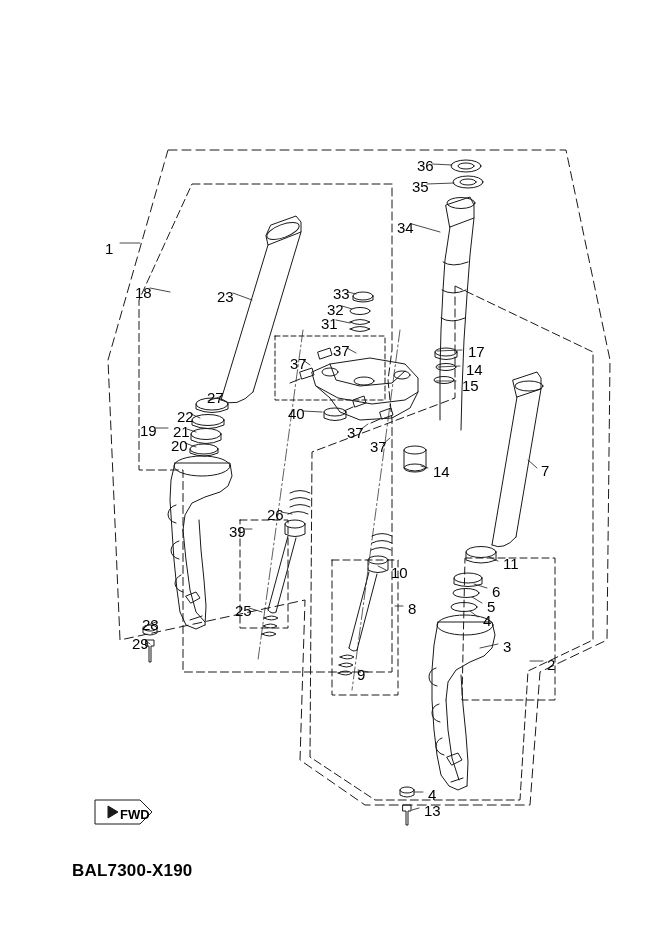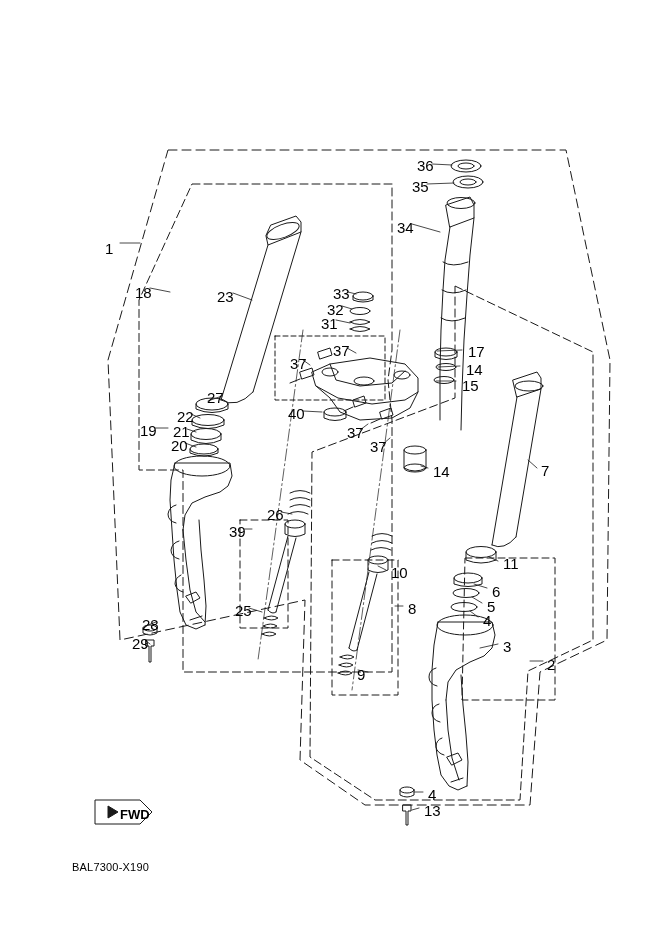--- a/index.html
+++ b/index.html
@@ -31,23 +31,24 @@
     font-family: "Liberation Sans", sans-serif;
     font-size: 15px;
     color: #000000;
     line-height: 11px;
     white-space: nowrap;
     user-select: none;
   }
   .partcode {
     position: absolute;
     font-family: "Liberation Sans", sans-serif;
-    font-size: 11px;
+    font-size: 17px;
     letter-spacing: 0.2px;
     color: #000;
+    font-weight: bold;
   }
   .fwd-label {
     position: absolute;
     font-family: "Liberation Sans", sans-serif;
     font-size: 13px;
     font-weight: bold;
     color: #000;
   }
 </style>
 </head>

